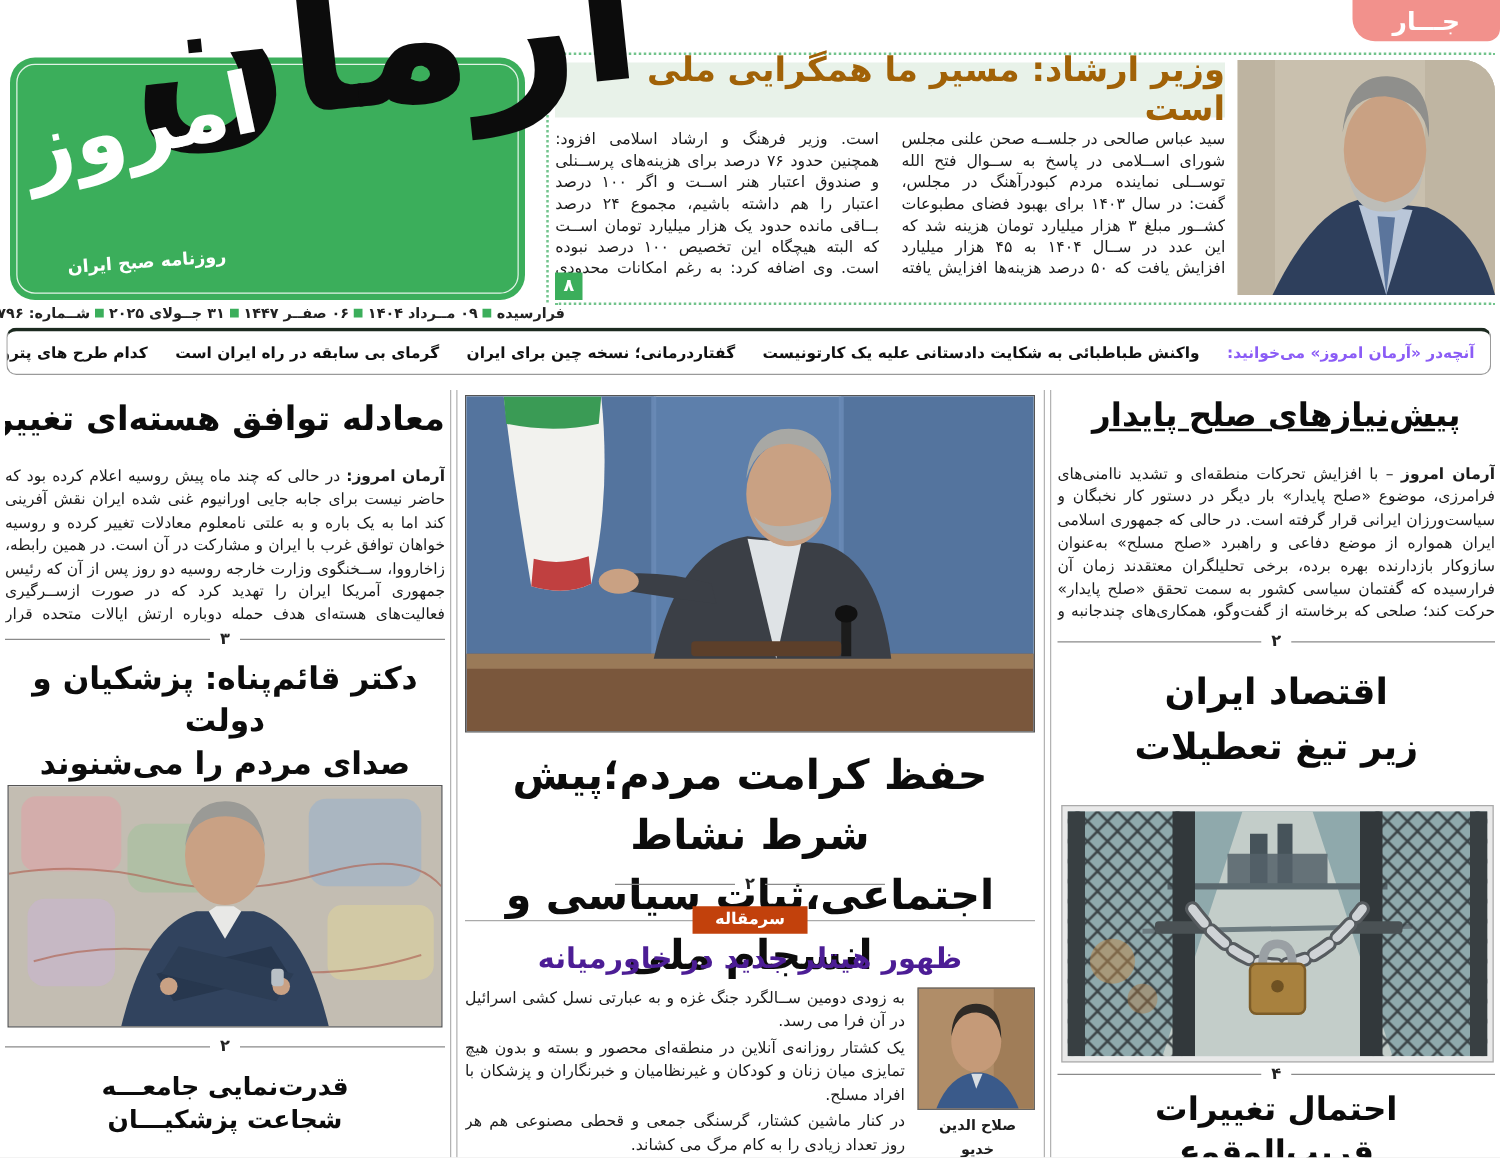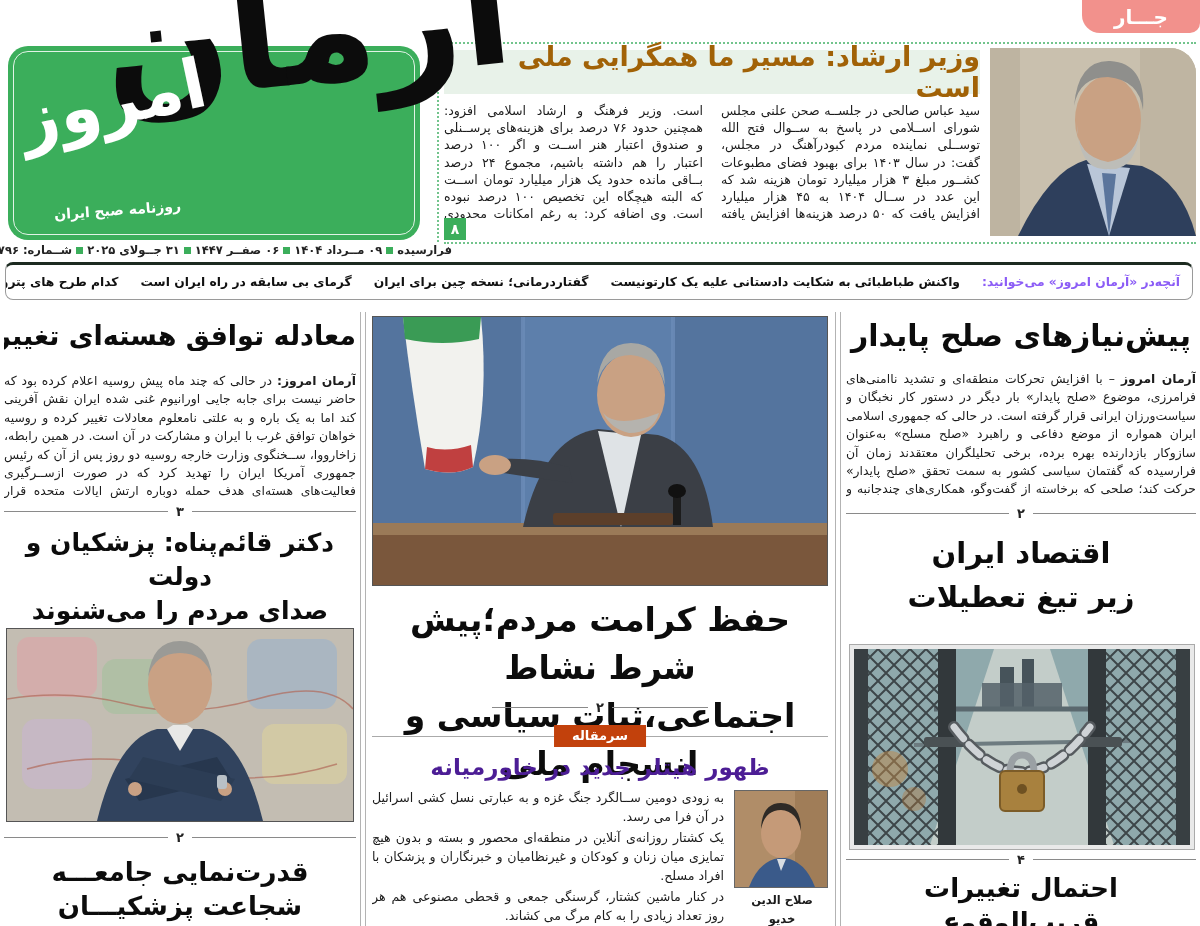--- a/index.html
+++ b/index.html
@@ -219,21 +219,21 @@
         <circle cx="128" cy="160" r="7" fill="#c9a184"></circle>
         <circle cx="218" cy="160" r="7" fill="#c9a184"></circle>
         <rect x="210" y="146" width="10" height="14" rx="3" fill="#b9c0c6"></rect>
       </svg>
     </div>
     <div class="marker" style="top:516px;">
       <span class="ln"></span>
       <span class="num">۲</span>
       <span class="ln"></span>
     </div>
-    <div class="art-title" style="top:542px;font-size:26px;line-height:1.3;">
+    <div class="art-title" style="top:542px;font-size:20px;line-height:1.3;">
       <div>قدرت‌نمایی جامعـــه</div>
       <div>شجاعت پزشکیـــان</div>
     </div>
   </div>
 
   <div class="col col-mid">
     <div class="framed-photo" style="left:0;top:2px;width:454px;height:268px;">
       <svg viewBox="0 0 454 268" preserveAspectRatio="none">
         <rect width="454" height="268" fill="#5d7fab"></rect>
         <rect x="0" width="150" height="268" fill="#54749e"></rect>
@@ -287,21 +287,21 @@
         </div>
         <p>به زودی دومین ســالگرد جنگ غزه و به عبارتی نسل کشی اسرائیل در آن فرا می رسد.</p>
         <p>یک کشتار روزانه‌ی آنلاین در منطقه‌ای محصور و بسته و بدون هیچ تمایزی میان زنان و کودکان و غیرنظامیان و خبرنگاران و پزشکان با افراد مسلح.</p>
         <p>در کنار ماشین کشتار، گرسنگی جمعی و قحطی مصنوعی هم هر روز تعداد زیادی را به کام مرگ می کشاند.</p>
 
       </div>
     </div>
   </div>
 
   <div class="col col-right">
-    <div class="art-title one-line" style="top:4px;font-size:30px;">پیش‌نیازهای صلح پایدار</div>
+    <div class="art-title one-line" style="top:4px;font-size:26px;text-decoration:underline;">پیش‌نیازهای صلح پایدار</div>
     <div class="art-body" style="top:56px;height:132px;">
       <b>آرمان امروز</b>
       <span>– با افزایش تحرکات منطقه‌ای و تشدید ناامنی‌های فرامرزی، موضوع «صلح پایدار» بار دیگر در دستور کار نخبگان و سیاست‌ورزان ایرانی قرار گرفته است. در حالی که جمهوری اسلامی ایران همواره از موضع دفاعی و راهبرد «صلح مسلح» به‌عنوان سازوکار بازدارنده بهره برده، برخی تحلیلگران معتقدند زمان آن فرارسیده که گفتمان سیاسی کشور به سمت تحقق «صلح پایدار» حرکت کند؛ صلحی که برخاسته از گفت‌وگو، همکاری‌های چندجانبه و کاهش تهدیدهای ساختاری باشد</span>
     </div>
     <div class="marker" style="top:192px;">
       <span class="ln"></span>
       <span class="num">۲</span>
       <span class="ln"></span>
     </div>
     <div class="art-title" style="top:218px;font-size:29px;line-height:1.5;">

